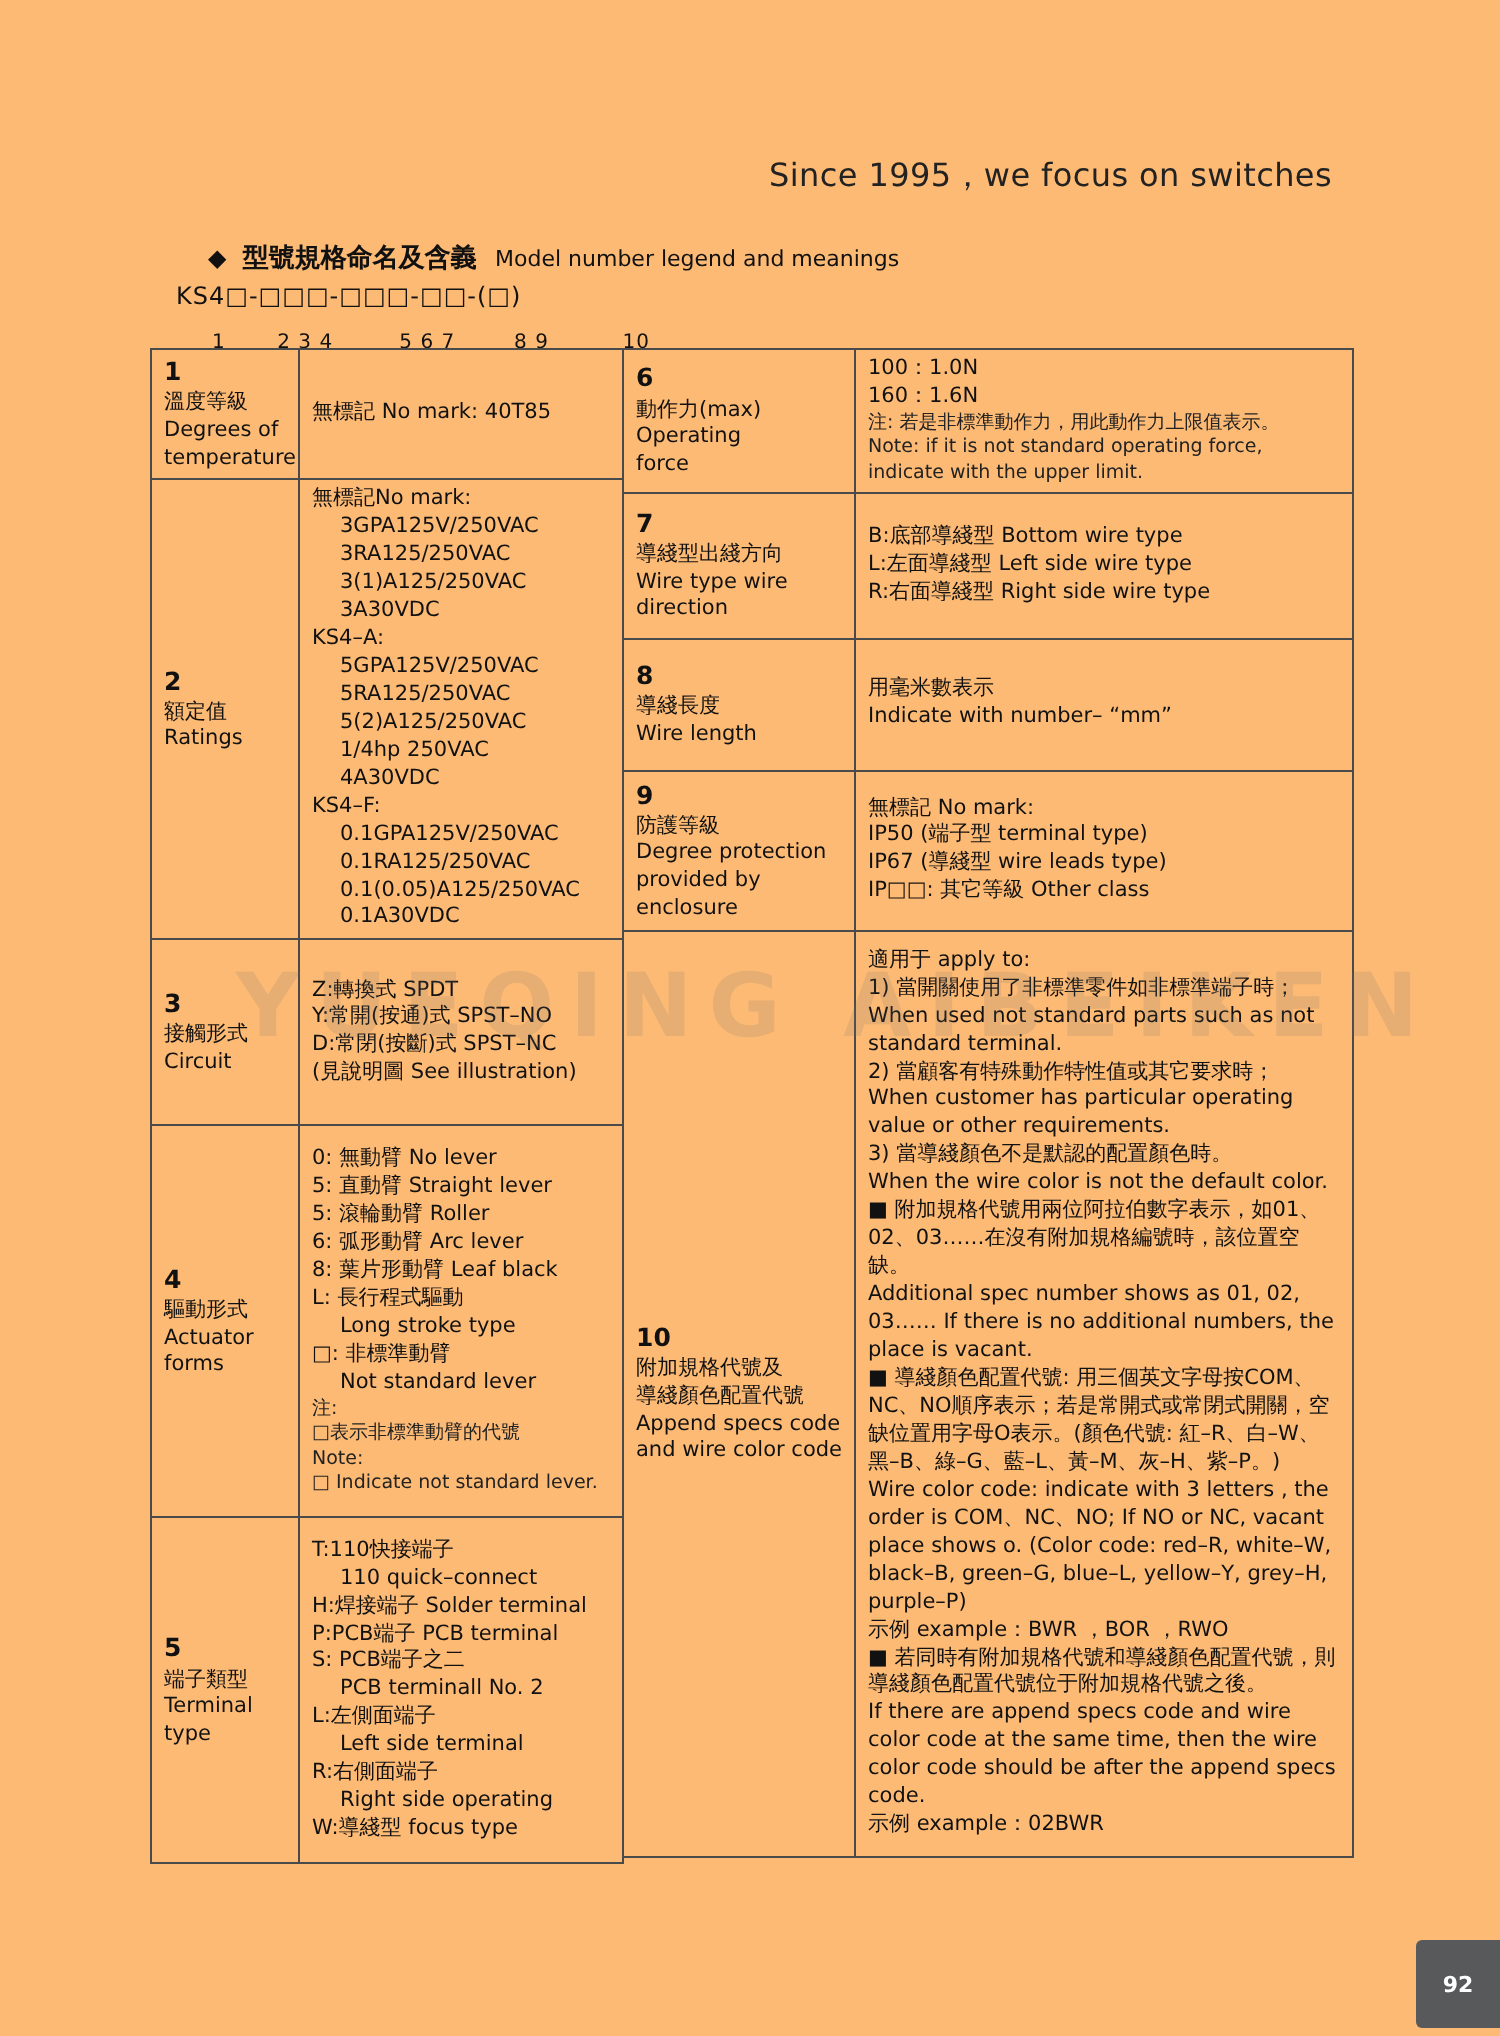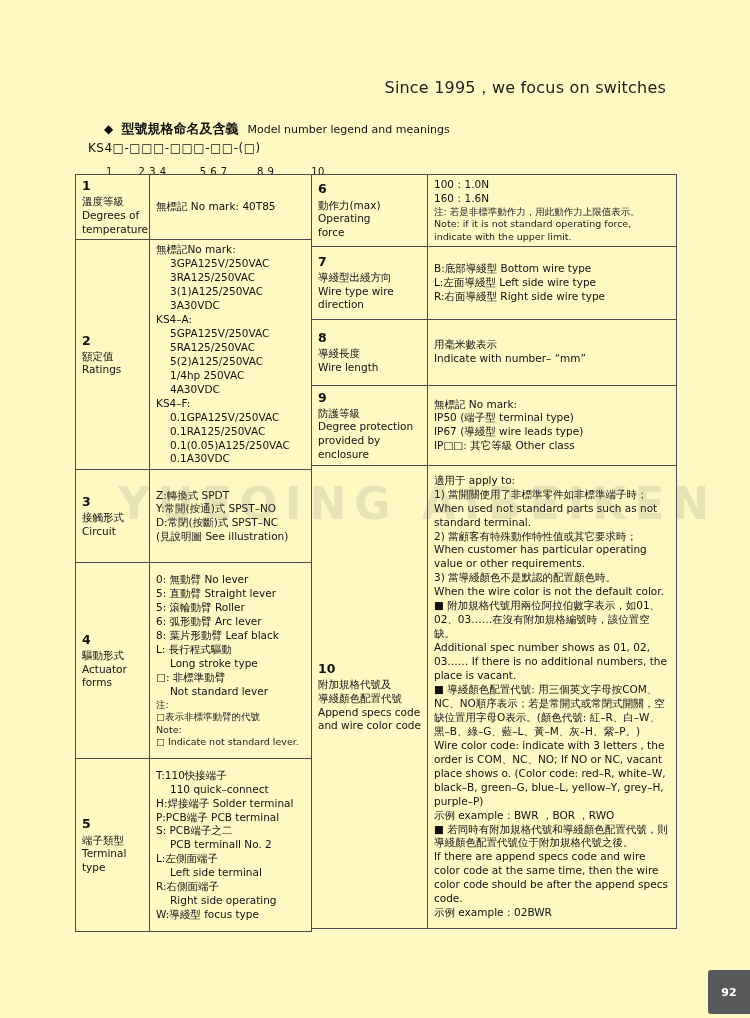--- a/index.html
+++ b/index.html
@@ -2,21 +2,21 @@
 <html><head>
 <meta charset="utf-8">
 <style>
   * { box-sizing: border-box; }
   html,body { margin:0; padding:0; }
   body {
     width:750px; height:1018px; background:#ffffff;
     font-family:"DejaVu Sans","Liberation Sans",sans-serif;
     color:#111;
   }
-  .page { position:relative; width:750px; height:1018px; overflow:hidden; background:#fef9c3; }
+  .page { position:relative; width:750px; height:1018px; overflow:hidden; background:#fdba74; }
 
   .tagline { position:absolute; top:78px; right:84px; font-size:16px; color:#222; letter-spacing:0.2px; }
 
   .section-head { position:absolute; top:120px; left:64px; font-size:13px; color:#111;margin-left:40px; }
   .section-head .diamond { font-size:12px; margin-right:4px; }
   .section-head .zh { font-weight:bold; }
   .section-head .en { font-size:11px; margin-left:5px; font-weight:normal; }
 
   .model-code { position:absolute; top:141px; left:88px; font-size:12px; letter-spacing:0.5px; color:#111; }
   .model-digits { position:absolute; top:166px; left:106px; font-size:10px; white-space:pre; color:#111; letter-spacing:0.5px; }

